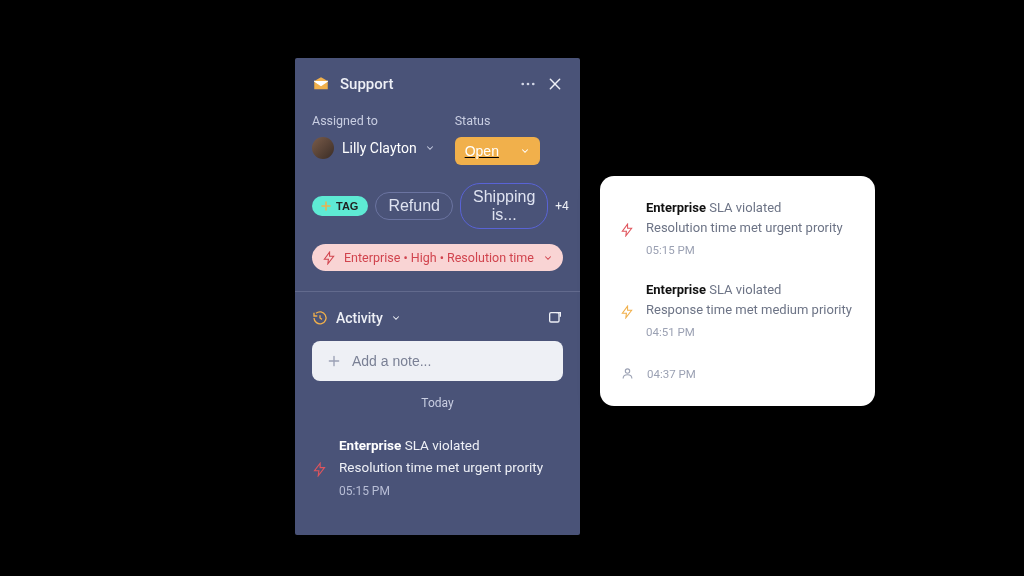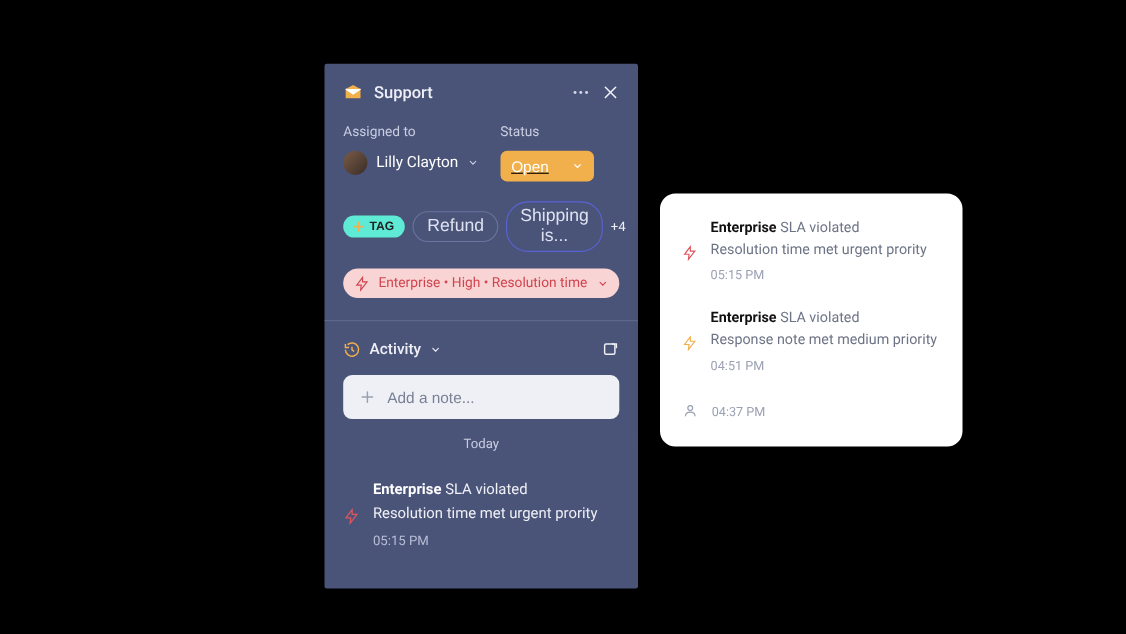--- a/index.html
+++ b/index.html
@@ -399,21 +399,21 @@
   <div class="pop-item">
     <span class="icon" style="margin-top:1px;">
       <svg width="14" height="14" viewBox="0 0 24 24">
           <path d="M13 2 L4 14 H11 L10 22 L20 9 H13 Z" fill="none" stroke="#f1b04b" stroke-width="1.8"></path>
         </svg>
     </span>
     <div class="pop-text">
       <div>
         <span class="bold">Enterprise</span><span class="muted"> SLA violated</span>
       </div>
-      <span class="sub">Response note met medium priority</span>
+      <span class="sub">Response time met medium priority</span>
       <div class="pop-time">04:51 PM</div>
     </div>
   </div>
 
   <div class="pop-item">
     <span class="icon" style="margin-top:1px;">
       <svg width="15" height="15" viewBox="0 0 24 24" fill="none">
           <circle cx="12" cy="8" r="3.5" stroke="#9ba1b3" stroke-width="1.8"></circle>
           <path d="M5 20 C5 16 8 14 12 14 C16 14 19 16 19 20" stroke="#9ba1b3" stroke-width="1.8"></path>
         </svg>

